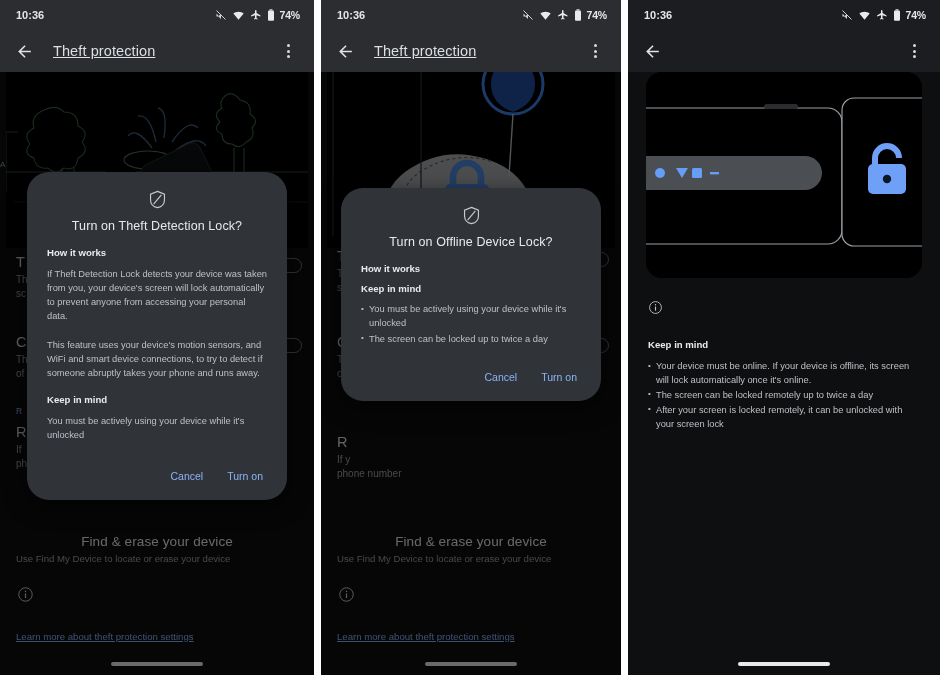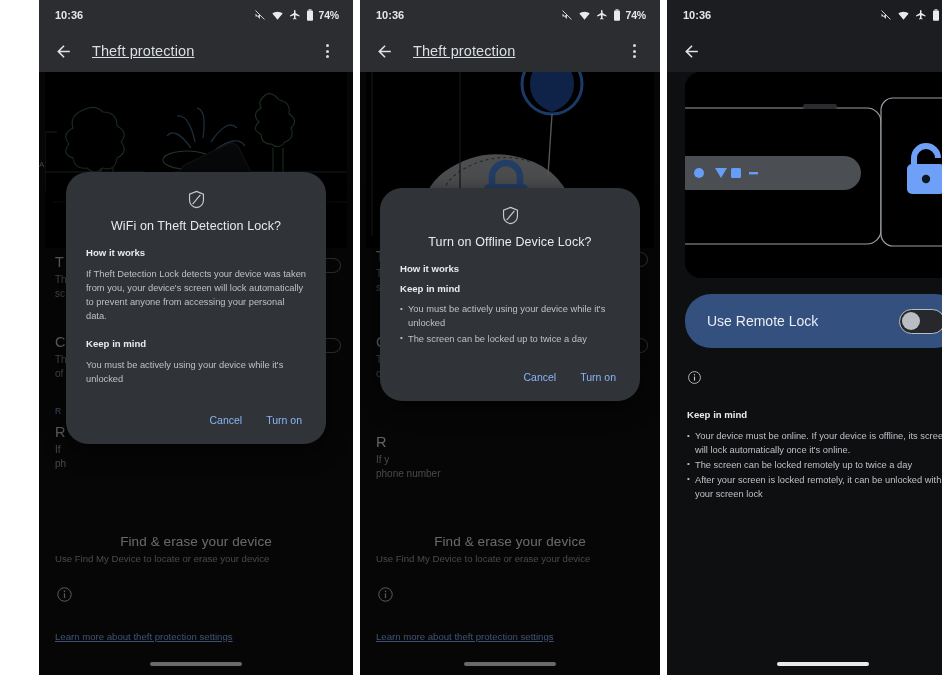--- a/index.html
+++ b/index.html
@@ -7,21 +7,20 @@
     width: 942px; height: 675px;
     background: #ffffff;
     font-family: "Liberation Sans", sans-serif;
     overflow: hidden;
   }
   .stage {
     position: relative;
     width: 924px; height: 675px;
     display: flex;
     background: #ffffff;
-    padding-left: 39px;
   }
   .panel {
     position: relative;
     height: 675px;
     background: #0e0f11;
     overflow: hidden;
     flex: 0 0 auto;
   }
   .panel.p1 { width: 314px; }
   .panel.gap { width: 7px; background: #ffffff; flex: 0 0 auto; height: 675px; }
@@ -377,23 +376,24 @@
 
     <div class="scrim"></div>
 
     <div class="dialog">
       <div class="dlg-icon">
         <svg width="17" height="19" viewBox="0 0 22 24">
           <path d="M11 1.5 L20 5 v7.5 c0 5.4 -3.8 8.8 -9 10 c-5.2 -1.2 -9 -4.6 -9 -10 V5 z" fill="none" stroke="#c6c9cd" stroke-width="1.5"></path>
           <path d="M6 18 L16 6" stroke="#c6c9cd" stroke-width="1.5"></path>
         </svg>
       </div>
-      <div class="dlg-title">WiFi on Theft Detection Lock?</div>
+      <div class="dlg-title">Turn on Theft Detection Lock?</div>
       <div class="dlg-h">How it works</div>
       <div class="dlg-p">If Theft Detection Lock detects your device was taken from you, your device's screen will lock automatically to prevent anyone from accessing your personal data.</div>
+      <div class="dlg-p">This feature uses your device's motion sensors, and WiFi and smart device connections, to try to detect if someone abruptly takes your phone and runs away.</div>
       <div class="dlg-h">Keep in mind</div>
       <div class="dlg-p">You must be actively using your device while it's unlocked</div>
       <div class="dlg-actions">
         <button class="btn">Cancel</button>
         <button class="btn">Turn on</button>
       </div>
     </div>
   </div>
 
   <div class="panel gap"></div>
@@ -578,26 +578,20 @@
           <rect x="64" y="100" width="9" height="2.4" fill="#669df6"></rect>
           <rect x="196" y="26" width="96" height="148" rx="12" fill="#000" stroke="#9aa0a6" stroke-width="1.2"></rect>
           <g transform="translate(222,74)">
             <rect x="0" y="18" width="38" height="30" rx="5" fill="#6ea0f7"></rect>
             <circle cx="19" cy="33" r="4.2" fill="#0c1724"></circle>
             <path d="M7 18 v-6 a12 12 0 0 1 24 0" fill="none" stroke="#6ea0f7" stroke-width="6"></path>
           </g>
         </svg>
       </div>
 
-      <div class="toggle-card">
-        <span class="lbl">Use Remote Lock</span>
-        <span class="switch">
-            <span class="knob"></span>
-          </span>
-      </div>
 
 
       <div class="info-ic">
         <svg width="15" height="15" viewBox="0 0 24 24">
             <circle cx="12" cy="12" r="9.5" fill="none" stroke="#c3c7cb" stroke-width="1.4"></circle>
             <rect x="11.1" y="10.5" width="1.8" height="6.5" fill="#c3c7cb"></rect>
             <circle cx="12" cy="7.6" r="1.1" fill="#c3c7cb"></circle>
           </svg>
       </div>
 

